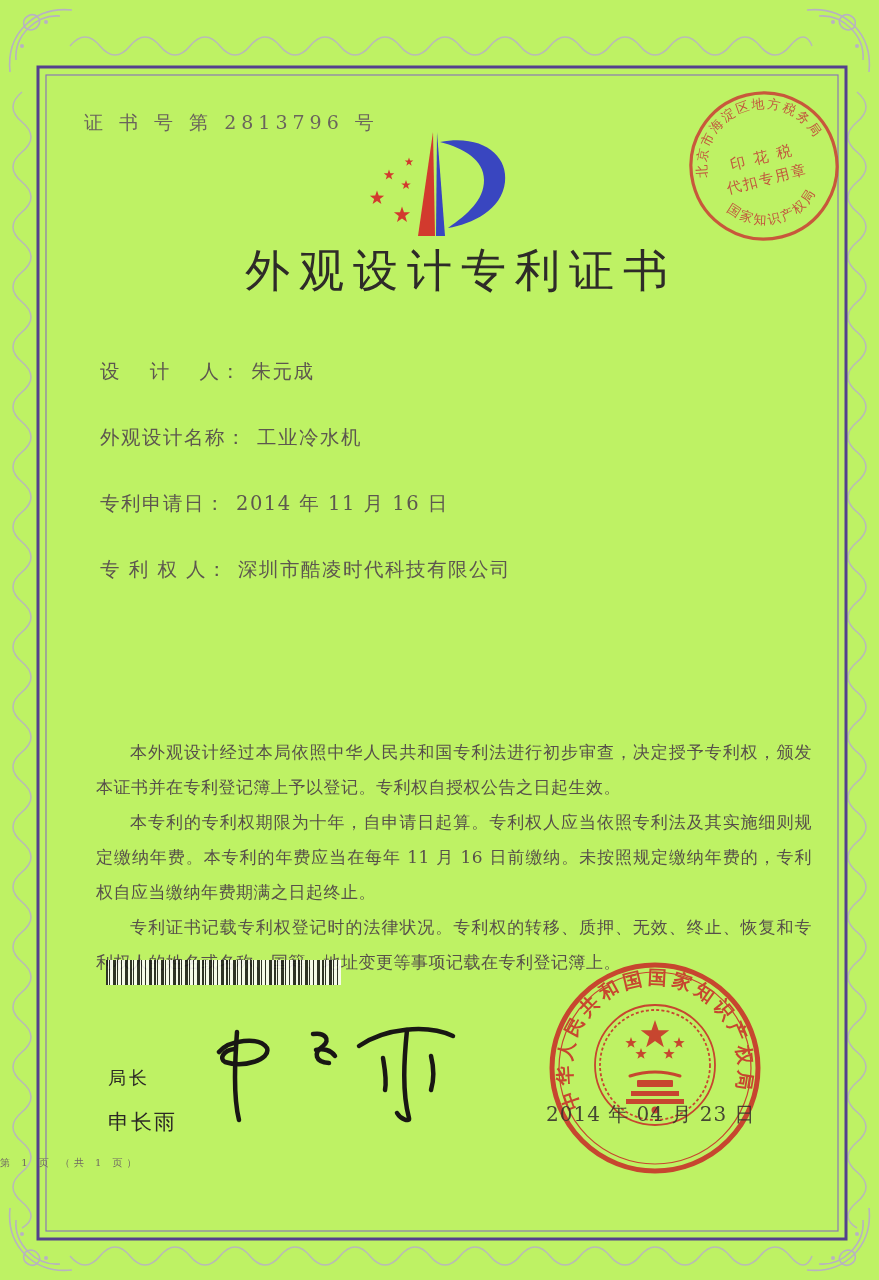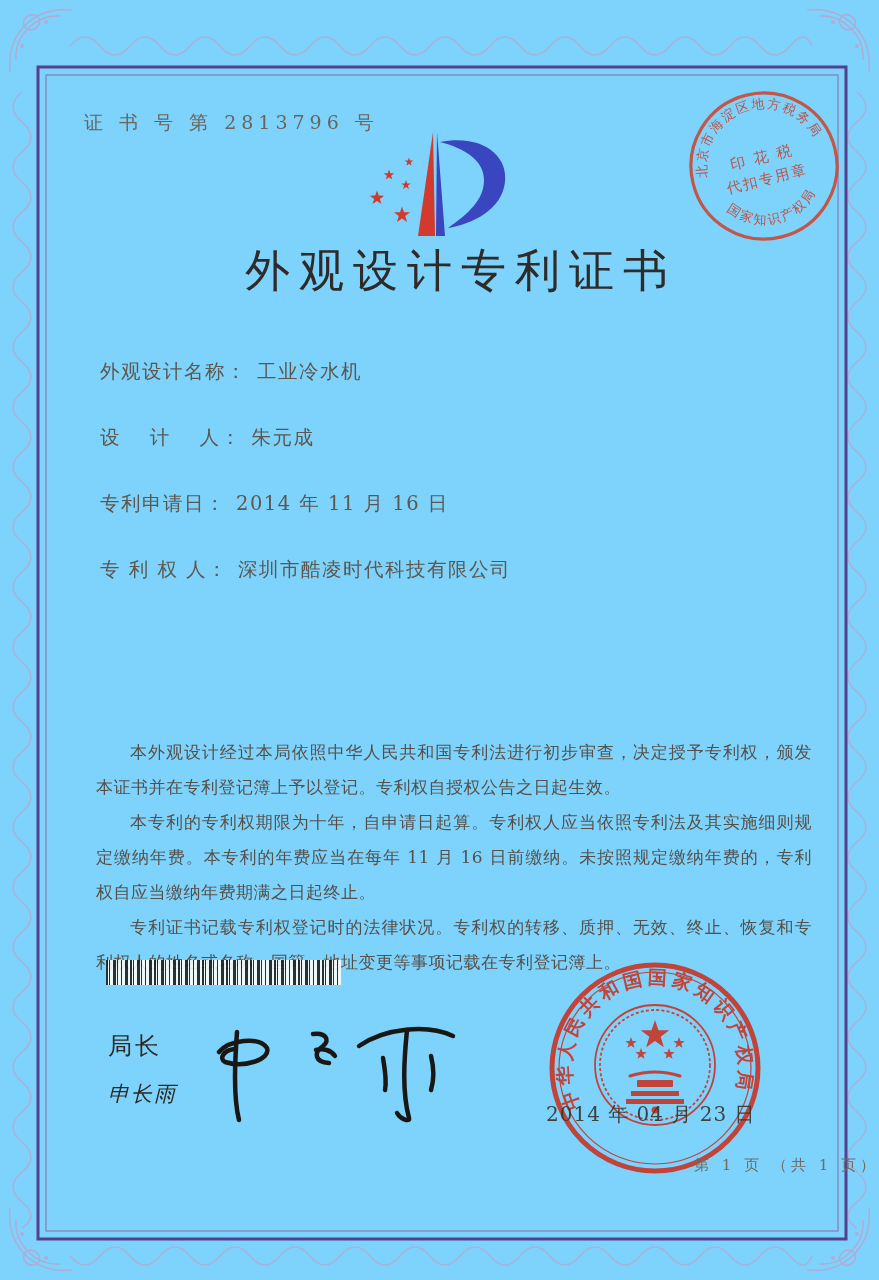--- a/index.html
+++ b/index.html
@@ -1,20 +1,20 @@
 <!DOCTYPE html>
 <html lang="zh"><head>
 <meta charset="utf-8">
 <style>
   * { margin:0; padding:0; box-sizing:border-box; }
   html,body { background:#e8e8e8; }
   body { font-family:"DejaVu Serif","Liberation Serif",serif; }
   .page {
     position:relative; width:879px; height:1280px; margin:0 auto;
-    background:#7dd3fc; overflow:hidden;
+    background:#bef264; overflow:hidden;
   }
   .abs { position:absolute; }
   
   .cert-number {
     left:84px; top:110px; font-size:19px; letter-spacing:5px;
     color:#6a645c;
   }
   
   .title {
     left:0; top:241px; width:100%; text-align:center;
@@ -37,32 +37,32 @@
       #1b1b1b 0 2px, #fdfdf9 2px 3px,
       #1b1b1b 3px 4px, #fdfdf9 4px 7px,
       #1b1b1b 7px 10px,#fdfdf9 10px 11px,
       #1b1b1b 11px 12px,#fdfdf9 12px 15px,
       #1b1b1b 15px 16px,#fdfdf9 16px 19px,
       #1b1b1b 19px 22px,#fdfdf9 22px 24px);
     opacity:.88;
   }
   
   .signer { left:108px; top:1030px; color:#2b2825; }
-  .signer .role { font-size:24px; letter-spacing:3px; }
-  .signer .name { font-size:21px; letter-spacing:2px; margin-top:18px;font-style:italic; }
+  .signer .role { font-size:18px; letter-spacing:3px;margin-top:36px; }
+  .signer .name { font-size:21px; letter-spacing:2px; margin-top:18px; }
   .signature-svg { left:195px; top:1000px; }
   
   .seal-date {
     left:546px; top:1101px; font-size:20px; letter-spacing:1px;
     color:#38342e; opacity:.9; white-space:nowrap;
   }
   
   .footer-page {
-    left:0; top:1156px; width:100%; text-align:right;
-    font-size:15px; letter-spacing:4px; color:#716b62;padding-left:44px;
+    left:0; top:1156px; width:100%; text-align:left;
+    font-size:10px; letter-spacing:4px; color:#716b62;
   }
   svg { display:block; }
 </style>
 </head>
 <body>
 
 <div class="page">
 
   <svg class="abs" style="left:0;top:0" width="879" height="1280" viewBox="0 0 879 1280">
     <defs>
@@ -123,24 +123,24 @@
       <use href="#starL" transform="translate(58,65) scale(0.5)"></use>
       <use href="#starL" transform="translate(29,78) scale(0.75)"></use>
       <use href="#starL" transform="translate(54,95) scale(0.85)"></use>
     </g>
   </svg>
 
   <div class="abs title">外观设计专利证书</div>
 
   <div class="abs fields">
     <div class="field-row">
+      <span>设　 计　 人：</span><span class="val">朱元成</span>
+    </div>
+    <div class="field-row">
       <span>外观设计名称：</span><span class="val">工业冷水机</span>
-    </div>
-    <div class="field-row">
-      <span>设　 计　 人：</span><span class="val">朱元成</span>
     </div>
     <div class="field-row">
       <span>专利申请日：</span><span class="val">2014 年 11 月 16 日</span>
     </div>
     <div class="field-row">
       <span>专 利 权 人：</span><span class="val">深圳市酷凌时代科技有限公司</span>
     </div>
   </div>
 
   <div class="abs body-text">

